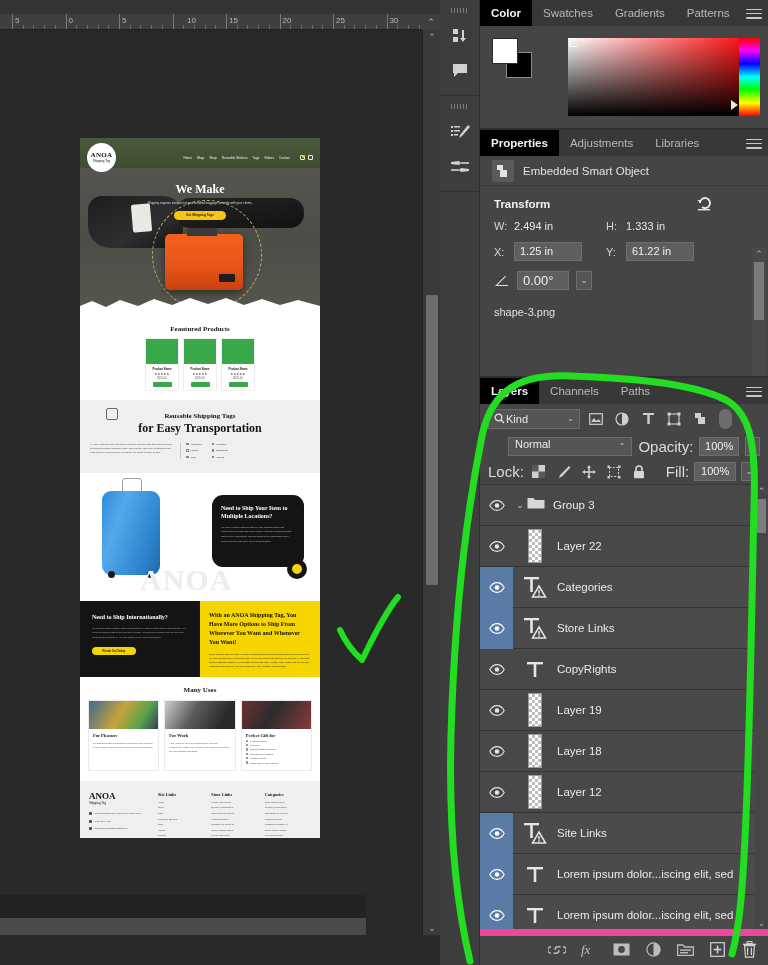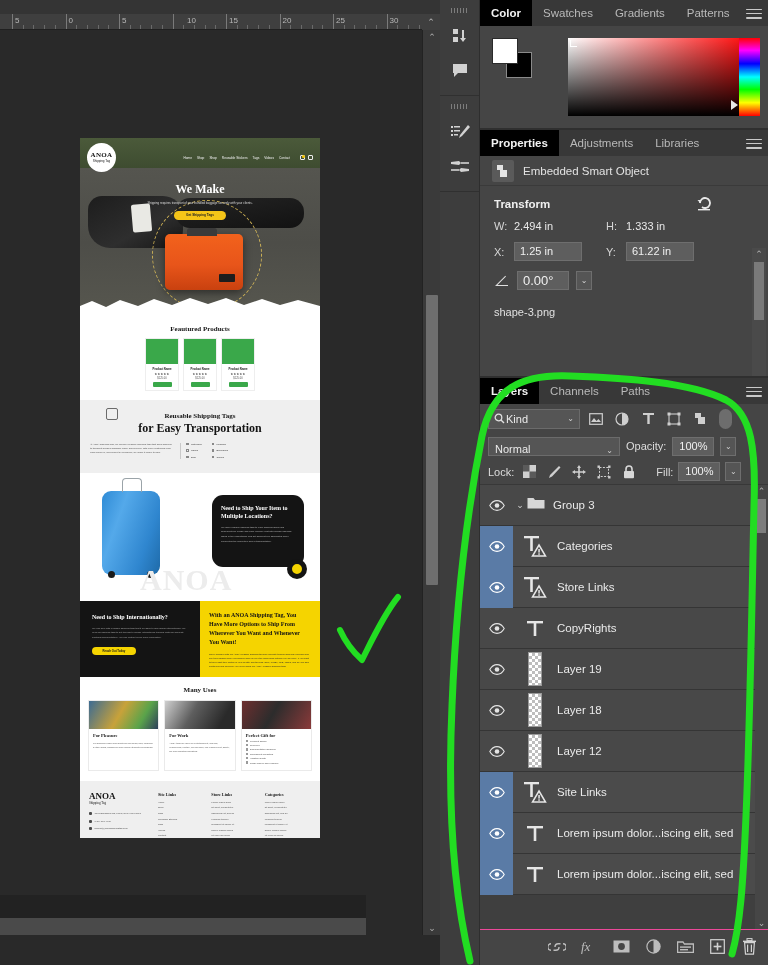--- a/index.html
+++ b/index.html
@@ -305,24 +305,24 @@
   #panel-layers { top: 376px; height: 589px; border-top: 2px solid #2f2f2f;}
   .filter-row { display:flex; align-items:center; height: 29px; padding: 0 8px; gap: 6px; }
   .kind-select { width: 92px; height: 20px; background:#555; border:1px solid #6b6b6b;
     display:flex; align-items:center; gap:1px; padding: 0 5px; }
   .kind-select .txt { font-size: 11px; color:#eaeaea; }
   .kind-select .cv { margin-left:auto; font-size:8px; color:#d0d0d0;}
   .f-ic { width: 20px; height: 20px; display:flex; align-items:center; justify-content:center;}
   .f-toggle { width: 13px; height: 20px; background:#6d6d6d; border-radius: 7px; margin-left: 3px;}
   .blend-row { display:flex; align-items:center; height: 26px; padding: 0 8px; gap: 6px;}
   .blend-select { width: 132px; height: 19px; background:#555; border:1px solid #6b6b6b;
-    display:flex; align-items:flex-end; padding: 0 6px;}
+    display:flex; align-items:flex-start; padding: 0 6px; margin-left: 20px;}
   .blend-select .txt { font-size:11px;color:#eaeaea;}
   .blend-select .cv { margin-left:auto; font-size:8px;color:#d0d0d0;}
-  .small-lbl { font-size: 11px; color:#dcdcdc; }
+  .small-lbl { font-size: 15px; color:#dcdcdc; }
   .num-box { width: 42px; height: 19px; background:#5e5e5e; border:1px solid #6e6e6e;
     color:#f0f0f0; font-size:11px; text-align:center; line-height:17px;}
   .num-cv { width: 16px; height: 19px; background:#555; border:1px solid #6e6e6e; color:#d0d0d0;
     font-size:8px; text-align:center; line-height:17px;}
   .lock-row { display:flex; align-items:center; height: 26px; padding: 0 8px; gap: 5px;
     border-bottom:1px solid #383838;}
 
   .layer-list { position:relative; height: 444px; overflow:hidden; background:#3f3f3f;}
   .lrow { display:flex; align-items:center; height: 41px; border-bottom:1px solid #353535; background:#484848;}
   .lrow.sel { background:#4b4b4b; }
@@ -338,21 +338,21 @@
   .group-arrow { width: 14px; color:#d3d3d3; font-size:9px; text-align:center;}
   .folder-ic { width: 18px; margin-right: 8px; }
   .lrow.group .eye-cell { width: 33px; }
 
   .layers-scroll { position:absolute; right:0; top:0; width: 13px; height: 444px; background:#464646;}
   .layers-scroll .up,.layers-scroll .dn{position:absolute;left:0;width:13px;height:12px;color:#b6b6b6;font-size:9px;text-align:center;line-height:12px;}
   .layers-scroll .up{top:0;} .layers-scroll .dn{bottom:0;}
   .layers-scroll .th{position:absolute;left:2px;top:14px;width:9px;height:34px;background:#7d7d7d;}
 
   .layers-foot { height: 34px; background:#454545; display:flex; align-items:center;
-    justify-content:flex-end; gap: 14px; padding-right: 10px; border-top:1px solid #ec4899;}
+    justify-content:flex-end; gap: 14px; padding-right: 10px; border-top:7px solid #ec4899;}
   .foot-ic { width: 18px; height: 18px; display:flex; align-items:center; justify-content:center;}
 </style>
 </head>
 <body>
 
 <div id="app">
 
   <div class="canvas-area">
     <div class="ruler-top-blank"></div>
     <div class="ruler-h" id="ruler">
@@ -930,20 +930,32 @@
           </div>
           <div class="group-arrow">⌄</div>
           <div class="folder-ic">
             <svg width="18" height="14" viewBox="0 0 18 14">
                 <path d="M0.5 2 H6.5 L8 4 H17.5 V12.5 H0.5 Z" fill="#d7d7d7"></path>
               </svg>
           </div>
           <div class="lname">Group 3</div>
         </div>
 
+        <div class="lrow">
+          <div class="eye-cell">
+            <svg width="16" height="11" viewBox="0 0 16 11">
+                <path d="M8 0.6 C3.5 0.6 0.8 5.5 0.8 5.5 C0.8 5.5 3.5 10.4 8 10.4 C12.5 10.4 15.2 5.5 15.2 5.5 C15.2 5.5 12.5 0.6 8 0.6 Z" fill="none" stroke="#e4e4e4" stroke-width="1.1"></path>
+                <circle cx="8" cy="5.5" r="2.3" fill="#e4e4e4"></circle>
+              </svg>
+          </div>
+          <div class="lrow-thumb-cell">
+              <div class="chk-thumb"></div>
+            </div>
+          <div class="lname">Layer 22</div>
+        </div>
 
         <div class="lrow sel">
           <div class="eye-cell">
             <svg width="16" height="11" viewBox="0 0 16 11">
                 <path d="M8 0.6 C3.5 0.6 0.8 5.5 0.8 5.5 C0.8 5.5 3.5 10.4 8 10.4 C12.5 10.4 15.2 5.5 15.2 5.5 C15.2 5.5 12.5 0.6 8 0.6 Z" fill="none" stroke="#ffffff" stroke-width="1.1"></path>
                 <circle cx="8" cy="5.5" r="2.3" fill="#ffffff"></circle>
               </svg>
           </div>
           <div class="lrow-thumb-cell">
             <svg width="26" height="26" viewBox="0 0 26 26">

